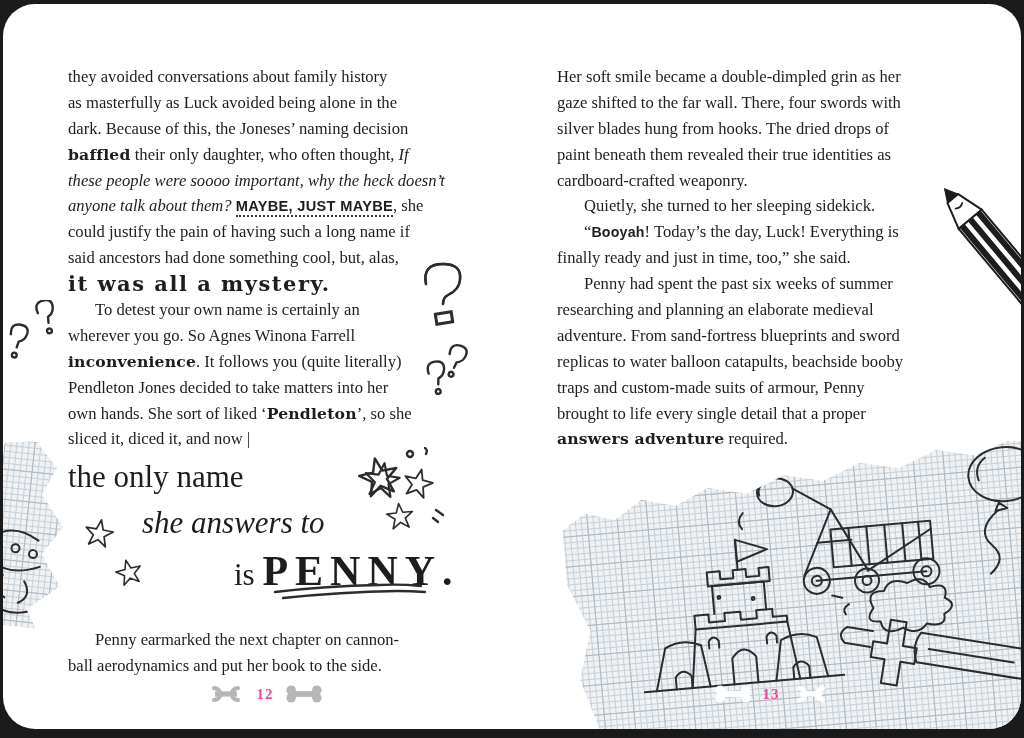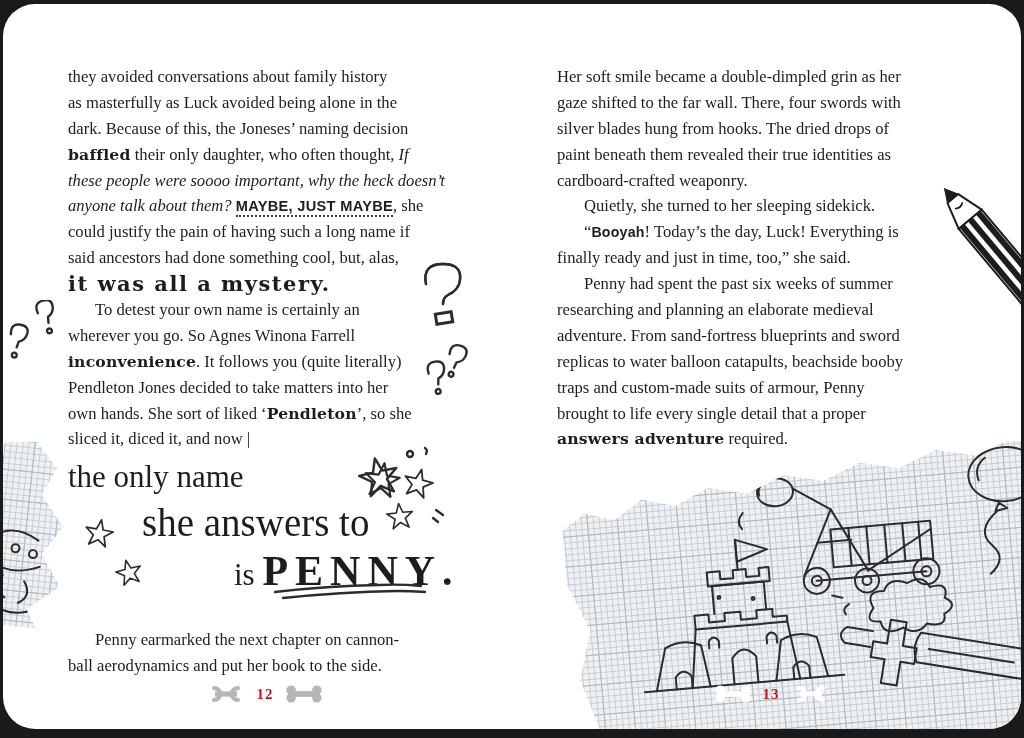--- a/index.html
+++ b/index.html
@@ -18,32 +18,32 @@
   .seg-b{font-family:"DejaVu Serif",serif;font-weight:700;font-size:15.6px;letter-spacing:.2px;}
   .seg-m{font-family:"Liberation Sans",sans-serif;font-weight:700;font-size:14.6px;
          letter-spacing:.3px;border-bottom:2px dotted #3a3a3a;padding-bottom:1px;}
   .seg-y{font-family:Liberation Sans, sans-serif;font-weight:700;font-size:14.2px;letter-spacing:.2px;}
   .seg-big{font-family:"DejaVu Serif",serif;font-weight:700;font-size:21px;letter-spacing:1.5px;text-align:right;}
 
   
   .display{margin-top:2px;}
   .d-line{white-space:nowrap;font-family:"Liberation Serif",serif;}
   .d1{font-size:31px;line-height:46px;}
-  .d2{font-size:39px;line-height:46px;padding-left:74px;}
+  .d2{font-size:31px;line-height:46px;padding-left:74px;font-style:italic;}
   .d3{line-height:50px;padding-left:166px;}
   .d3 .is{font-size:31px;}
   .d3 .penny{font-size:42px;font-weight:700;letter-spacing:7px;}
   .d3 .dot{font-size:42px;font-weight:700;}
   .tail{margin-top:22px;}
 
   
   .footer{position:absolute;top:680px;display:flex;align-items:center;justify-content:center;gap:11px;}
   .footer-left{left:65px;width:392px;z-index:2;}
   .footer-right{left:583px;width:372px;z-index:6;}
-  .pagenum{font-family:"Liberation Serif",serif;font-weight:700;font-size:15px;letter-spacing:1px;color:#b91c1c;}
+  .pagenum{font-family:"Liberation Serif",serif;font-weight:700;font-size:15px;letter-spacing:1px;color:#ec4899;}
   .footer-left svg{fill:#b6b6b6;}
   .footer-left svg .jaw{stroke:#b6b6b6;}
   .footer-right svg{fill:#ffffff;}
   .footer-right svg .jaw{stroke:#ffffff;}
 
   
   .gridbg{
     background-color:#eff1f3;
     background-image:
       linear-gradient(#aeb9c1 1px, transparent 1px),

